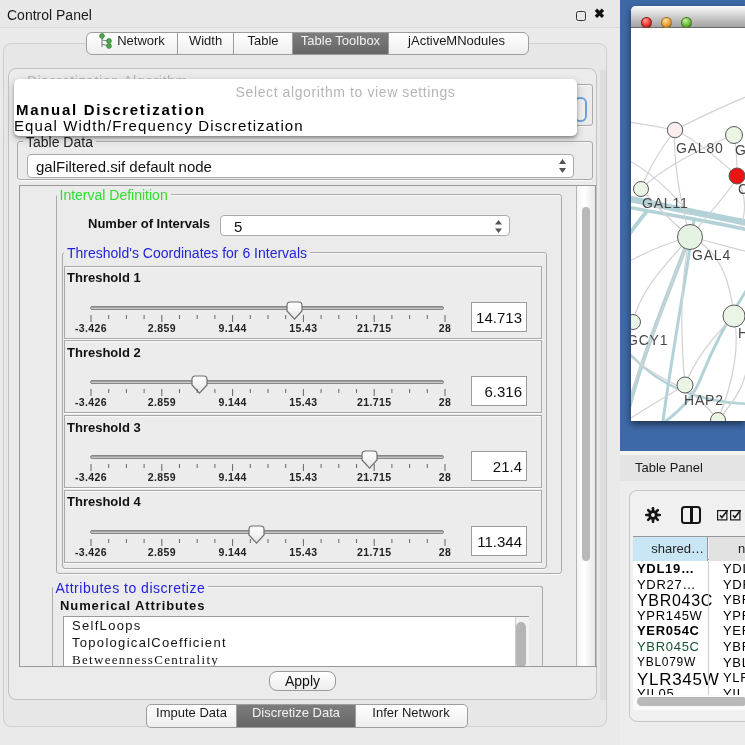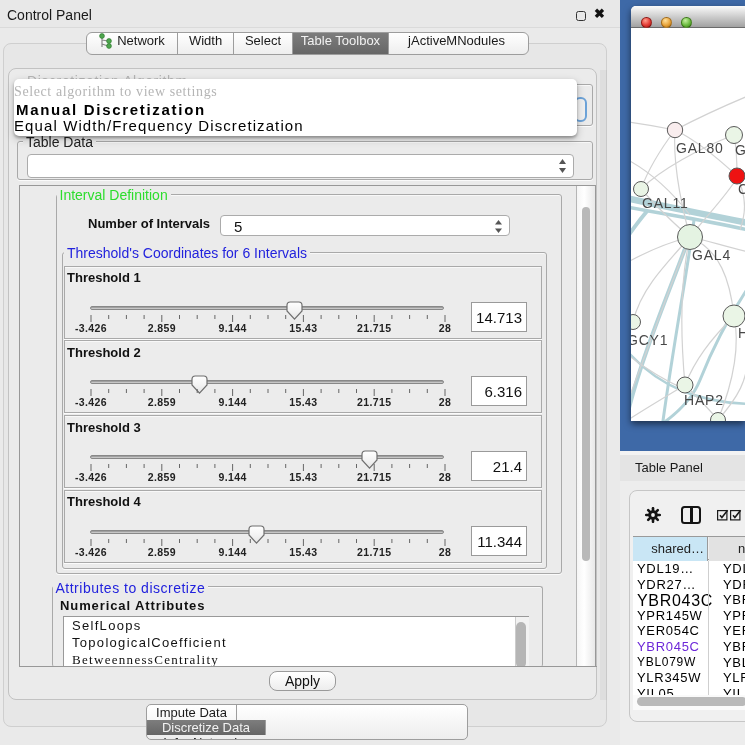--- a/index.html
+++ b/index.html
@@ -40,22 +40,22 @@
   .ticklabel{position:absolute;top:55px;font-size:10.5px;letter-spacing:0.4px;font-weight:bold;color:#222;transform:translateX(-50%);}
   .valbox{position:absolute;left:406px;top:35px;width:56px;height:30px;background:#fff;
           border:1px solid #9a9a9a;font-size:15px;color:#111;text-align:right;line-height:30px;padding-right:4px;}
   
   .vsb-track{position:absolute;background:linear-gradient(90deg,#f5f5f5,#ffffff 40%,#e8e8e8);}
   .sb-thumb{position:absolute;background:#b9b9b9;border-radius:5px;}
   
   #attrlist{left:63px;top:616px;width:466px;height:51px;background:#fff;border-top:1px solid #999;border-left:1px solid #999;overflow:hidden;}
   .listitem{position:absolute;left:8px;font-size:13px;letter-spacing:1.3px;color:#111;}
   
-  #bottabs{left:146px;top:704px;width:322px;height:36px;background:linear-gradient(#ffffff,#ededed);
-           border:1px solid #9d9d9d;border-radius:5px;display:flex;overflow:hidden;flex-direction:column;}
+  #bottabs{left:146px;top:704px;width:322px;height:24px;background:linear-gradient(#ffffff,#ededed);
+           border:1px solid #9d9d9d;border-radius:5px;display:flex;overflow:hidden;}
   
   #applybtn{left:269px;top:671px;width:67px;height:20px;background:linear-gradient(#ffffff,#ededed);
             border:1px solid #9a9a9a;border-radius:8px;font-size:14px;color:#111;
             text-align:center;line-height:18px;}
   
   #bluearea{left:620px;top:0;width:125px;height:451px;background:#3e69a7;}
   #tpgap{left:620px;top:451px;width:125px;height:4px;background:#f3f3f3;}
   #netwin{left:631px;top:6px;width:114px;height:415px;background:#ffffff;border-radius:5px 0 0 0;
           box-shadow:0 3px 7px rgba(0,0,0,0.55);padding-left:48px;}
   #nettitle{left:0;top:0;width:114px;height:22px;border-radius:5px 0 0 0;
@@ -82,41 +82,42 @@
 <div class="abs" id="toptabs">
   <div class="tabseg" style="width:91px;">
     <svg width="14" height="17" viewBox="0 0 14 17" style="margin-right:4px;">
       <path d="M3 3 L3 14 M3 7 L9 8 M3 11 L9 13" stroke="#888" stroke-width="1.2" fill="none"></path>
       <circle cx="3" cy="3" r="2.4" fill="#4ea64e" stroke="#2e7d2e" stroke-width="0.7"></circle>
       <circle cx="10" cy="8" r="2.4" fill="#4ea64e" stroke="#2e7d2e" stroke-width="0.7"></circle>
       <circle cx="10" cy="13" r="2.4" fill="#4ea64e" stroke="#2e7d2e" stroke-width="0.7"></circle>
     </svg>
     Network</div>
   <div class="tabseg" style="width:56px;">Width</div>
-  <div class="tabseg" style="width:59px;">Select</div>
+  <div class="tabseg" style="width:59px;">Table</div>
   <div class="tabseg tabsel" style="width:96px;">Table Toolbox</div>
   <div class="tabseg" style="width:135px;">jActiveMNodules</div>
 </div>
 
 <div class="group" style="left:17px;top:84px;width:576px;height:42px;"></div>
 <div class="gtitle" style="left:24px;top:73px;color:#b4b4b4;background:transparent;font-size:14px;letter-spacing:0.6px;">Discretization Algorithm</div>
 <div class="abs" style="left:574px;top:97px;width:13px;height:25px;border:2.5px solid #6da3d8;border-radius:6px;background:#f0f0f0;"></div>
 
 <div class="group" style="left:17px;top:141px;width:576px;height:39px;"></div>
 <div class="gtitle" style="left:23px;top:134px;color:#222;font-size:14px;">Table Data</div>
 <div class="combo" style="left:27px;top:154px;width:547px;height:24px;">
+  <div class="ctext" style="top:2.5px;font-size:15px;">galFiltered.sif default node</div>
   <svg class="arrows" style="right:6px;top:3px;" width="9" height="16" viewBox="0 0 9 16">
     <path d="M4.5 1 L8 6 L1 6 Z" fill="#555"></path>
       <path d="M4.5 15 L8 10 L1 10 Z" fill="#555"></path>
   </svg>
 </div>
 
 <div class="abs" style="left:14px;top:79px;width:563px;height:57px;background:#ffffff;border-radius:5px;
      box-shadow:0 2px 3px rgba(0,0,0,0.28), 0 3px 8px rgba(0,0,0,0.22);"></div>
-<div class="abs" style="left:14px;top:84px;width:663px;text-align:left;font-size:14px;letter-spacing:0.6px;color:#b5b5b5;font-family:Liberation Serif, serif;">Select algorithm to view settings</div>
+<div class="abs" style="left:14px;top:84px;width:663px;text-align:center;font-size:14px;letter-spacing:0.6px;color:#b5b5b5;">Select algorithm to view settings</div>
 <div class="abs" style="left:16px;top:100.5px;font-size:15px;letter-spacing:1.7px;font-weight:bold;color:#000;">Manual Discretization</div>
 <div class="abs" style="left:14px;top:116.5px;font-size:15px;letter-spacing:1.1px;color:#000;">Equal Width/Frequency Discretization</div>
 
 <div class="abs" style="left:19px;top:185px;width:577px;height:482px;border:1px solid #989898;background:#ebebeb;overflow:hidden;">
   <div class="vsb-track" style="right:0;top:0;width:19px;height:480px;border-left:1px solid #b5b5b5;"></div>
   <div class="sb-thumb" style="right:5px;top:21px;width:8px;height:354px;"></div>
 </div>
 
 <div class="group" style="left:56px;top:193.5px;width:506px;height:380px;"></div>
 <div class="gtitle" style="left:56.5px;top:187px;color:#2ddd2d;font-size:14px;">Interval Definition</div>
@@ -416,35 +417,35 @@
     </svg>
 <svg style="position:absolute;left:100px;top:19px;overflow:visible;" width="11" height="11" viewBox="0 0 11 11">
  <rect x="0.6" y="0.6" width="9.3" height="9.3" fill="none" stroke="#1a1a1a" stroke-width="1.2"></rect>
  <path d="M3 5.2 L4.9 7.4 L10.6 0.2" stroke="#1a1a1a" stroke-width="1.6" fill="none"></path>
     </svg>
 <div class="abs" style="left:3px;top:45px;width:113px;height:24px;border-top:1px solid #9a9a9a;border-bottom:1px solid #9a9a9a;">
   <div class="abs" style="left:0;top:0;width:75px;height:24px;background:#c9e6f5;border-right:1px solid #9a9a9a;font-size:13px;color:#222;text-align:right;padding-right:3px;line-height:24px;">shared…</div>
   <div class="abs" style="left:76px;top:0;width:37px;height:24px;background:#e2e2e2;font-size:13px;color:#222;padding-left:29px;line-height:24px;">n</div>
 </div>
 <div class="abs" style="left:3px;top:70px;width:113px;height:134px;background:#fff;overflow:hidden;">
-  <div class="abs" style="left:4px;top:0.0px;width:70px;font-size:13px;letter-spacing:0.7px;color:#000;white-space:nowrap;">YDL19…</div>
+  <div class="abs" style="left:4px;top:0.0px;width:70px;font-size:13px;letter-spacing:0.7px;color:#000;white-space:nowrap;font-weight:bold;">YDL19…</div>
   <div class="abs" style="left:90px;top:0.0px;font-size:13px;letter-spacing:0.7px;color:#000;white-space:nowrap;">YDL1</div>
   <div class="abs" style="left:4px;top:15.6px;width:70px;font-size:13px;letter-spacing:0.7px;color:#000;white-space:nowrap;">YDR27…</div>
   <div class="abs" style="left:90px;top:15.6px;font-size:13px;letter-spacing:0.7px;color:#000;white-space:nowrap;">YDR2</div>
   <div class="abs" style="left:4px;top:31.2px;width:70px;font-size:16px;letter-spacing:0.7px;color:#000;white-space:nowrap;">YBR043C</div>
   <div class="abs" style="left:90px;top:31.2px;font-size:13px;letter-spacing:0.7px;color:#000;white-space:nowrap;">YBR0</div>
   <div class="abs" style="left:4px;top:46.8px;width:70px;font-size:13px;letter-spacing:0.7px;color:#000;white-space:nowrap;">YPR145W</div>
   <div class="abs" style="left:90px;top:46.8px;font-size:13px;letter-spacing:0.7px;color:#000;white-space:nowrap;">YPR1</div>
-  <div class="abs" style="left:4px;top:62.4px;width:70px;font-size:13px;letter-spacing:0.7px;color:#000;white-space:nowrap;">YER054C</div>
+  <div class="abs" style="left:4px;top:62.4px;width:70px;font-size:13px;letter-spacing:0.7px;color:#000;white-space:nowrap;font-weight:bold;">YER054C</div>
   <div class="abs" style="left:90px;top:62.4px;font-size:13px;letter-spacing:0.7px;color:#000;white-space:nowrap;">YER0</div>
-  <div class="abs" style="left:4px;top:78.0px;width:70px;font-size:13px;letter-spacing:0.7px;color:#6d28d9;white-space:nowrap;">YBR045C</div>
+  <div class="abs" style="left:4px;top:78.0px;width:70px;font-size:13px;letter-spacing:0.7px;color:#14532d;white-space:nowrap;">YBR045C</div>
   <div class="abs" style="left:90px;top:78.0px;font-size:13px;letter-spacing:0.7px;color:#000;white-space:nowrap;">YBR0</div>
   <div class="abs" style="left:4px;top:93.6px;width:70px;font-size:12px;letter-spacing:0.7px;color:#000;white-space:nowrap;">YBL079W</div>
   <div class="abs" style="left:90px;top:93.6px;font-size:13px;letter-spacing:0.7px;color:#000;white-space:nowrap;">YBL0</div>
-  <div class="abs" style="left:4px;top:109.2px;width:70px;font-size:13px;letter-spacing:0.7px;color:#000;white-space:nowrap;">YLR345W</div>
+  <div class="abs" style="left:4px;top:109.2px;width:70px;font-size:17px;letter-spacing:0.7px;color:#000;white-space:nowrap;">YLR345W</div>
   <div class="abs" style="left:90px;top:109.2px;font-size:13px;letter-spacing:0.7px;color:#000;white-space:nowrap;">YLR3</div>
   <div class="abs" style="left:4px;top:124.8px;width:70px;font-size:13px;letter-spacing:0.7px;color:#000;white-space:nowrap;">YIL05…</div>
   <div class="abs" style="left:90px;top:124.8px;font-size:13px;letter-spacing:0.7px;color:#000;white-space:nowrap;">YIL0</div>
   <div class="abs" style="left:75px;top:0;width:1px;height:134px;background:#cfcfcf;"></div>
 </div>
 <div class="abs" style="left:3px;top:204px;width:113px;height:15px;background:#fafafa;"></div>
 <div class="sb-thumb" style="left:7px;top:206px;width:110px;height:9px;"></div>
 </div>
 
 </body></html>

